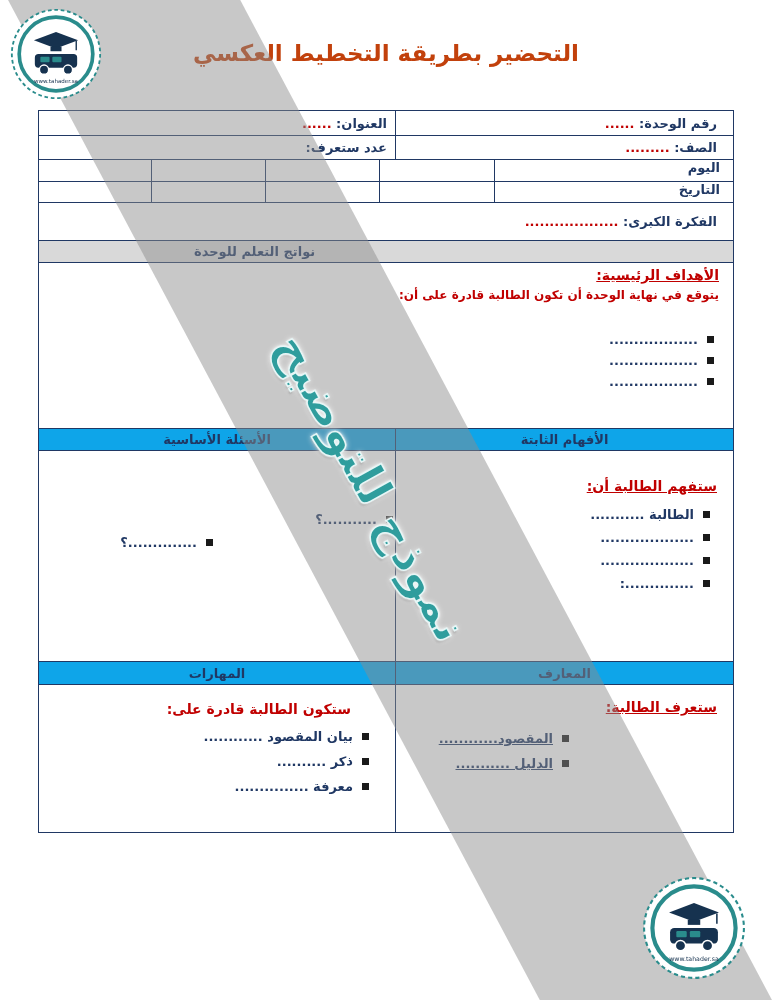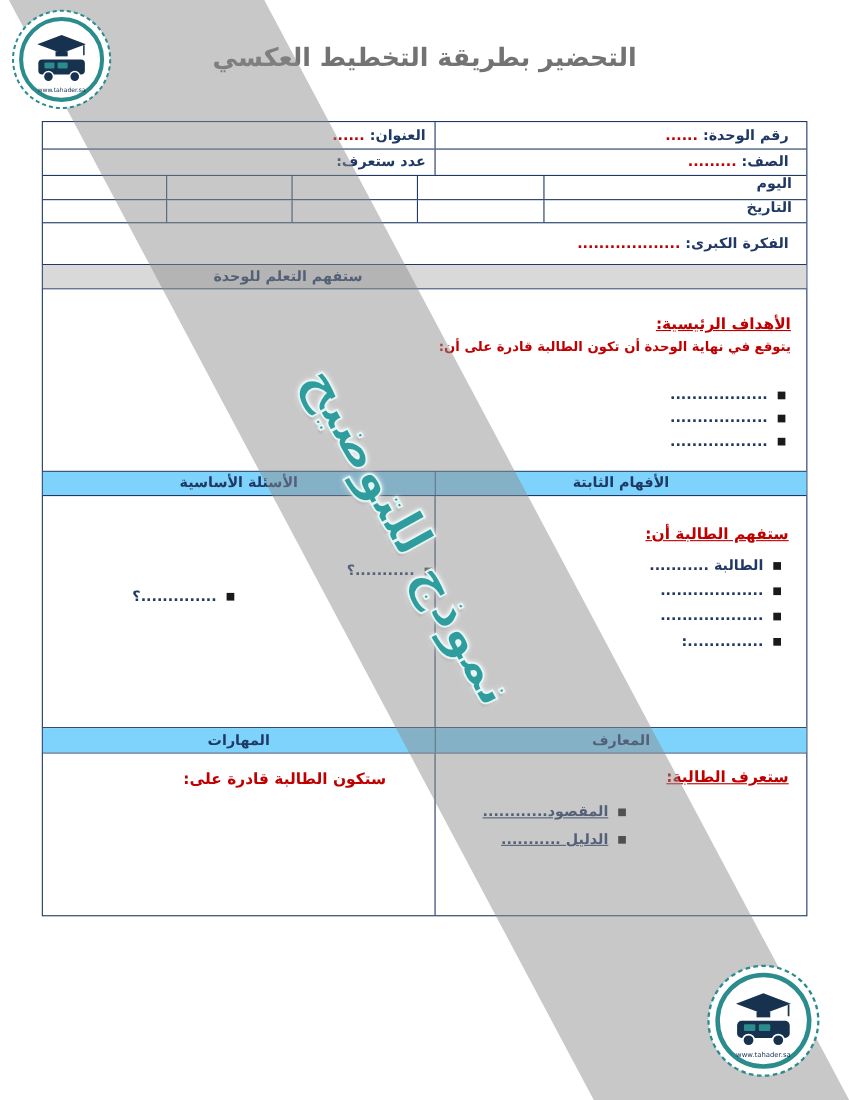--- a/index.html
+++ b/index.html
@@ -44,21 +44,21 @@
 
   .logo { position: absolute; z-index: 60; }
   .logo.tl { left: 10px;  top: 8px;   width: 92px;  height: 92px; }
   .logo.br { left: 642px; top: 876px; width: 104px; height: 104px; }
   .logo svg { width: 100%; height: 100%; }
 
   .title {
     position: absolute;
     top: 40px; left: 0; right: 0;
     text-align: center;
-    color: #737373;
+    color: #c2410c;
     font-size: 23px;
     font-weight: bold;
     z-index: 10;
   }
 
   
   .tbl {
     position: absolute;
     left: 38px; top: 110px;
     width: 696px;
@@ -88,25 +88,25 @@
   .lbl-cell.tight { padding-right: 8px; }
   .red { color: #c00000; }
   .u { text-decoration: underline; }
 
   .day-lbl { width: 239px; flex: none; display: flex; align-items: flex-start; padding-right: 13px; }
   .dc1 { width: 115px; flex: none; }
   .dc2, .dc3 { width: 114px; flex: none; }
   .dc4 { flex: 1; }
 
   .full { flex: 1; }
-  .hdr { background: #7dd3fc; display: flex; align-items: center; }
+  .hdr { background: #0ea5e9; display: flex; align-items: center; }
   .hdr.center { justify-content: center; }
   .hdr-outcomes { background: #d9d9d9; display: block; direction: rtl; text-align: left; padding: 3px 0 0 155px; }
 
-  .goals { padding: 24px 14px 0 0; }
+  .goals { padding: 4px 14px 0 0; }
   .sec-head { font-size: 14px; font-weight: bold; }
   .sub-head { font-size: 12px; font-weight: bold; margin-top: 5px; }
 
   ul.blist { list-style: none; }
   ul.blist li { display: flex; align-items: center; gap: 9px; }
   .sq { width: 7px; height: 7px; background: #1a1a1a; flex: none; display: inline-block; }
 
   .goals-list { margin: 27px 5px 0 0; }
   .goals-list li { height: 21px; }
 
@@ -197,21 +197,21 @@
 
     <div class="row r5">
       <div class="cell full lbl-cell">
         <span>الفكرة الكبرى:</span>&nbsp;
         <span class="red">...................</span>
       </div>
     </div>
 
     <div class="row r6">
       <div class="cell full hdr-outcomes">
-        <span>ستفهم التعلم للوحدة</span>
+        <span>نواتج التعلم للوحدة</span>
       </div>
     </div>
 
     <div class="row r7">
       <div class="cell full goals">
         <div class="sec-head red u">الأهداف الرئيسية:</div>
         <div class="sub-head red">يتوقع في نهاية الوحدة أن تكون الطالبة قادرة على أن:</div>
         <ul class="blist goals-list">
           <li>
               <span class="sq"></span>
@@ -292,20 +292,34 @@
               <span>المقصود............</span>
             </li>
           <li>
               <span class="sq"></span>
               <span>الدليل ...........</span>
             </li>
         </ul>
       </div>
       <div class="cell c-l skl">
         <div class="sec-head red">ستكون الطالبة قادرة على:</div>
+        <ul class="blist skl-list">
+          <li>
+              <span class="sq"></span>
+              <span>بيان المقصود ............</span>
+            </li>
+          <li>
+              <span class="sq"></span>
+              <span>ذكر ..........</span>
+            </li>
+          <li>
+              <span class="sq"></span>
+              <span>معرفة ...............</span>
+            </li>
+        </ul>
       </div>
     </div>
 
   </div>
 
   <div class="band"></div>
   <div class="watermark">نموذج للتوضيح</div>
 
   <div class="logo br">
     <svg viewBox="0 0 100 100">

